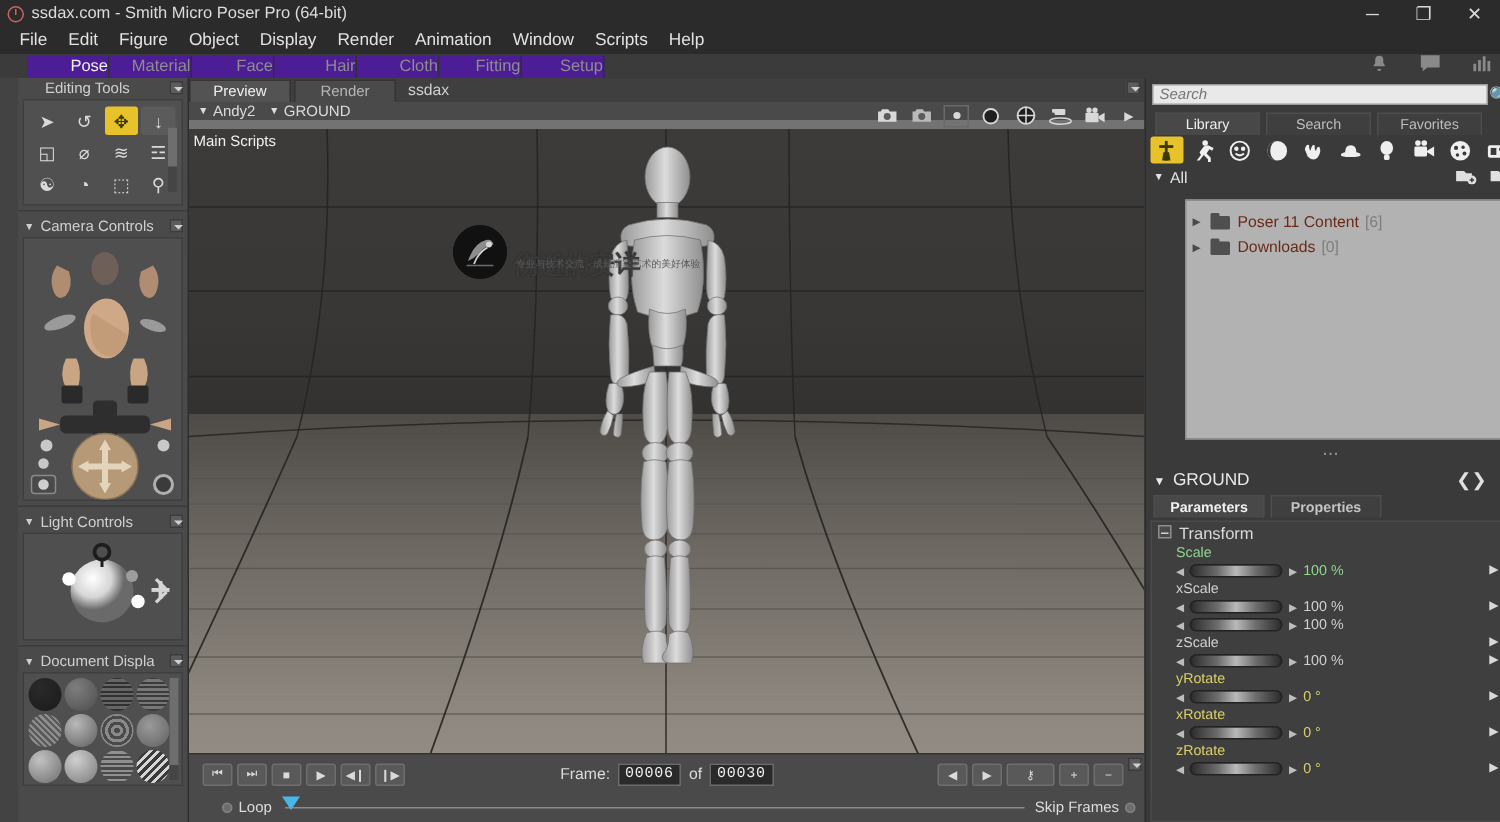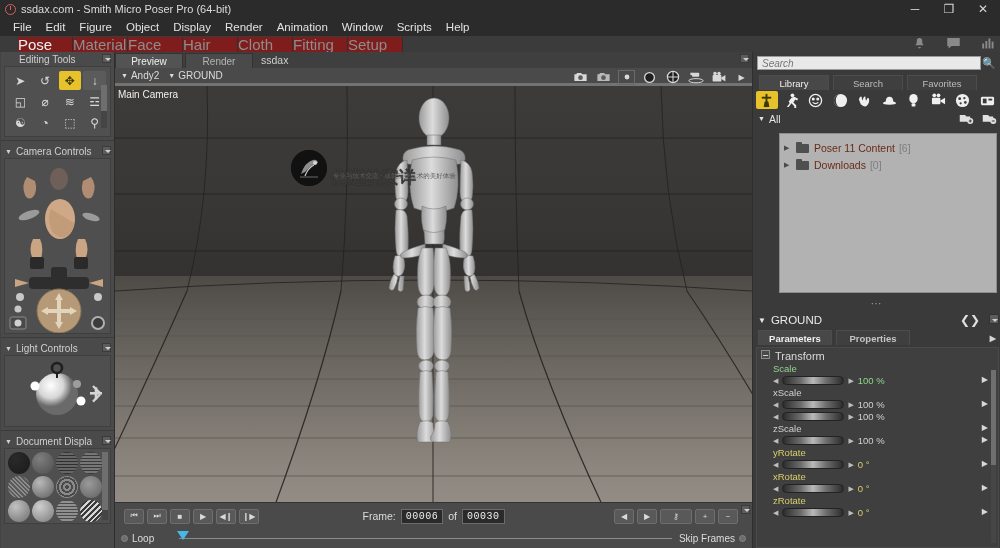--- a/index.html
+++ b/index.html
@@ -28,28 +28,28 @@
   .tb-btn{ width:34px;height:18px; display:flex;align-items:center;justify-content:center;
     color:#d8d8d8; font-size:12px; }
 
   
   .menubar{ height:18px; background:#2b2b2b; display:flex; align-items:center; padding-left:6px;}
   .menubar .mi{ padding:0 7px; height:18px; line-height:18px; font-size:11.5px; color:#e2e2e2; }
 
   
   .roomtabs{ height:16px; background:#3b3b3b; position:relative; display:flex; align-items:flex-end;}
   .roomtabs .spacer{ width:18px; }
-  .rtab{ width:55px; height:15px; line-height:15px; text-align:left; font-size:15px;
-    color:#8d8d8d; background:#7f1d1d; border-right:1px solid #2f2f2f; }
+  .rtab{ width:55px; height:15px; line-height:15px; text-align:right; font-size:11px;
+    color:#8d8d8d; background:#4c1d95; border-right:1px solid #2f2f2f; }
   .rtab.active{ color:#f0f0f0; }
   .rt-right{ position:absolute; right:4px; top:0; height:16px; display:flex; align-items:center; gap:20px;}
   .rt-ic{ opacity:.55; }
 
   
-  .body{ position:absolute; top:52px; left:1px; width:976px; height:496px; }
+  .body{ position:absolute; top:52px; left:12px; width:976px; height:496px; }
 
   
   .left{ position:absolute; left:0; top:0; width:114px; height:496px; background:#4a4a4a;
     border-right:1px solid #2e2e2e; }
   .lp-sec{ position:relative; }
   .lp-head{ height:14px; display:flex; align-items:center; font-size:10px; color:#cfcfcf;
     padding-left:4px; }
   .lp-head .caret{ margin-right:4px; font-size:7px; color:#cfcfcf;}
   .lp-pin{ position:absolute; right:3px; top:2px; width:9px;height:9px;background:#5c5c5c;
     border:1px solid #3a3a3a; }
@@ -77,21 +77,21 @@
   .doc-tabs{ height:16px; background:#3f3f3f; display:flex; align-items:flex-end; position:relative; }
   .dtab{ width:68px; height:15px; line-height:15px; text-align:center; font-size:10px;
     color:#b5b5b5; border:1px solid #333; border-bottom:none; background:#4a4a4a; margin-right:2px;}
   .dtab.active{ background:#535353; color:#f0f0f0; }
   .doc-name{ font-size:10.5px; color:#cfcfcf; margin-left:6px; line-height:15px;}
   .dtab-pin{ position:absolute; right:3px; top:2px; width:9px;height:9px;background:#5c5c5c;border:1px solid #3a3a3a;}
   .dtab-pin:after{content:"";position:absolute;left:1.5px;top:3px;border-left:3px solid transparent;
     border-right:3px solid transparent;border-top:3px solid #d0d0d0;}
 
   .vp-bar{ height:18px; background:#4a4a4a; display:flex; align-items:center; position:relative;
-    border-bottom:3px solid #737373; }
+    border-bottom:6px solid #737373; }
   .vp-sel{ display:flex; align-items:center; margin-left:6px; font-size:10px; color:#dcdcdc;}
   .vp-sel .caret{ font-size:7px; margin-right:3px; }
   .vp-sel .nm{ margin-right:9px; }
   .vp-icons{ position:absolute; right:2px; top:0; height:18px; display:flex; align-items:center; gap:6px;}
   .vp-icons .ic{ width:17px;height:15px; display:flex; align-items:center; justify-content:center; color:#d8d8d8;}
   .vp-icons .ic.boxed{ border:1px solid #6a6a6a; }
 
   .viewport{ position:absolute; left:0; top:34px; width:637px; height:446px; overflow:hidden; }
   .vp-label{ position:absolute; left:3px; top:3px; font-size:10px; color:#efefef; z-index:6;}
   .vp-wall{ position:absolute; left:0; top:0; width:100%; height:190px;
@@ -116,21 +116,21 @@
   .ab-row1{ height:26px; display:flex; align-items:center; position:relative;}
   .tbtns{ display:flex; margin-left:9px; gap:3px; }
   .tbtn{ width:20px;height:15px; background:#595959; border:1px solid #6e6e6e; border-radius:2px;
     display:flex;align-items:center;justify-content:center; color:#dadada; font-size:8px;}
   .frame-box{ position:absolute; left:50%; transform:translateX(-50%); display:flex; align-items:center; gap:5px;
     font-size:10.5px; color:#dcdcdc;}
   .fld{ background:#2a2a2a; border:1px solid #6c6c6c; padding:1px 4px; color:#efefef;
     font-family:"Liberation Mono", monospace; font-size:10px; letter-spacing:.5px;}
   .ab-right{ position:absolute; right:14px; display:flex; gap:3px;}
   .ab-row2{ height:18px; display:flex; align-items:center; position:relative;}
-  .loopwrap{ display:flex; align-items:center; margin-left:6px; gap:4px; font-size:10px; color:#dcdcdc;}
+  .loopwrap{ display:flex; align-items:center; margin-left:22px; gap:4px; font-size:10px; color:#dcdcdc;}
   .radio{ width:7px;height:7px;border-radius:50%;background:#6d6d6d;border:1px solid #848484;}
   .track{ position:absolute; left:64px; right:80px; height:1px; background:#8b8b8b; top:9px;}
   .playhead{ position:absolute; left:62px; top:2px; width:0;height:0;
     border-left:6px solid transparent;border-right:6px solid transparent;border-top:9px solid #49b6e8;}
   .skip{ position:absolute; right:6px; display:flex; align-items:center; gap:4px; font-size:10px; color:#dcdcdc;}
   .anim-pin{ position:absolute; right:2px; top:2px; width:9px;height:9px;background:#5c5c5c;border:1px solid #3a3a3a;}
   .anim-pin:after{content:"";position:absolute;left:1.5px;top:3px;border-left:3px solid transparent;
     border-right:3px solid transparent;border-top:3px solid #d0d0d0;}
 
   
@@ -492,21 +492,21 @@
           </g>
           <g stroke="#262422" stroke-width="1.2" fill="none" opacity=".9">
             <path d="M72 205 Q30 300 -40 446"></path>
             <path d="M226 205 Q205 300 150 446"></path>
             <path d="M404 205 Q430 300 500 446"></path>
             <path d="M572 205 Q630 290 690 400"></path>
           </g>
           <line x1="318" y1="0" x2="318" y2="446" stroke="#2a2626" stroke-width="1.1" opacity=".85"></line>
         </svg>
 
-        <span class="vp-label">Main Camera</span>
+        <span class="vp-label">Main Scripts</span>
 
         <svg class="figure" width="180" height="380" viewBox="0 0 180 380" style="top:8px;">
           <defs>
             <linearGradient id="sk" x1="0" x2="1">
                 <stop offset="0%" stop-color="#9b9b9b"></stop>
                 <stop offset="45%" stop-color="#dcdcdc"></stop>
                 <stop offset="100%" stop-color="#8e8e8e"></stop>
               </linearGradient>
             <linearGradient id="sk2" x1="0" x2="1">
                 <stop offset="0%" stop-color="#8d8d8d"></stop>

